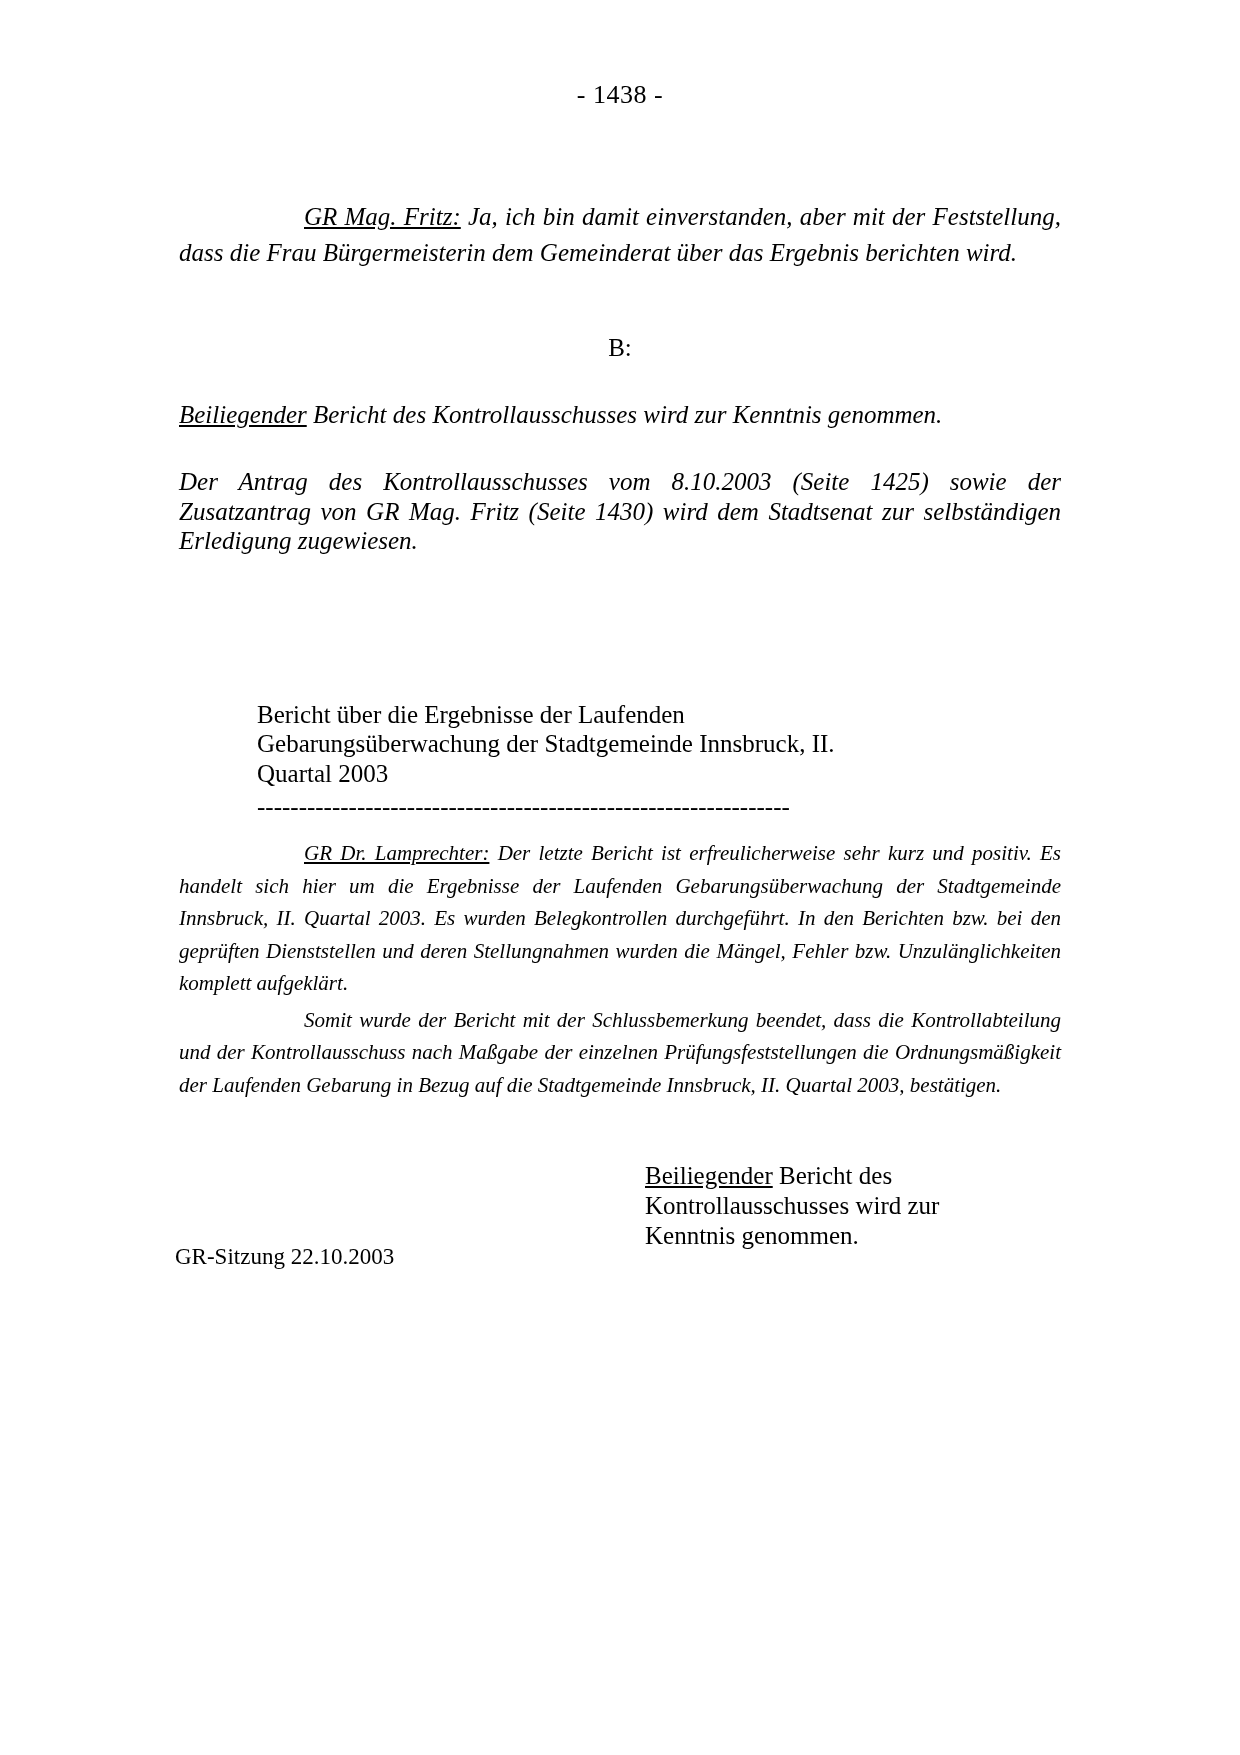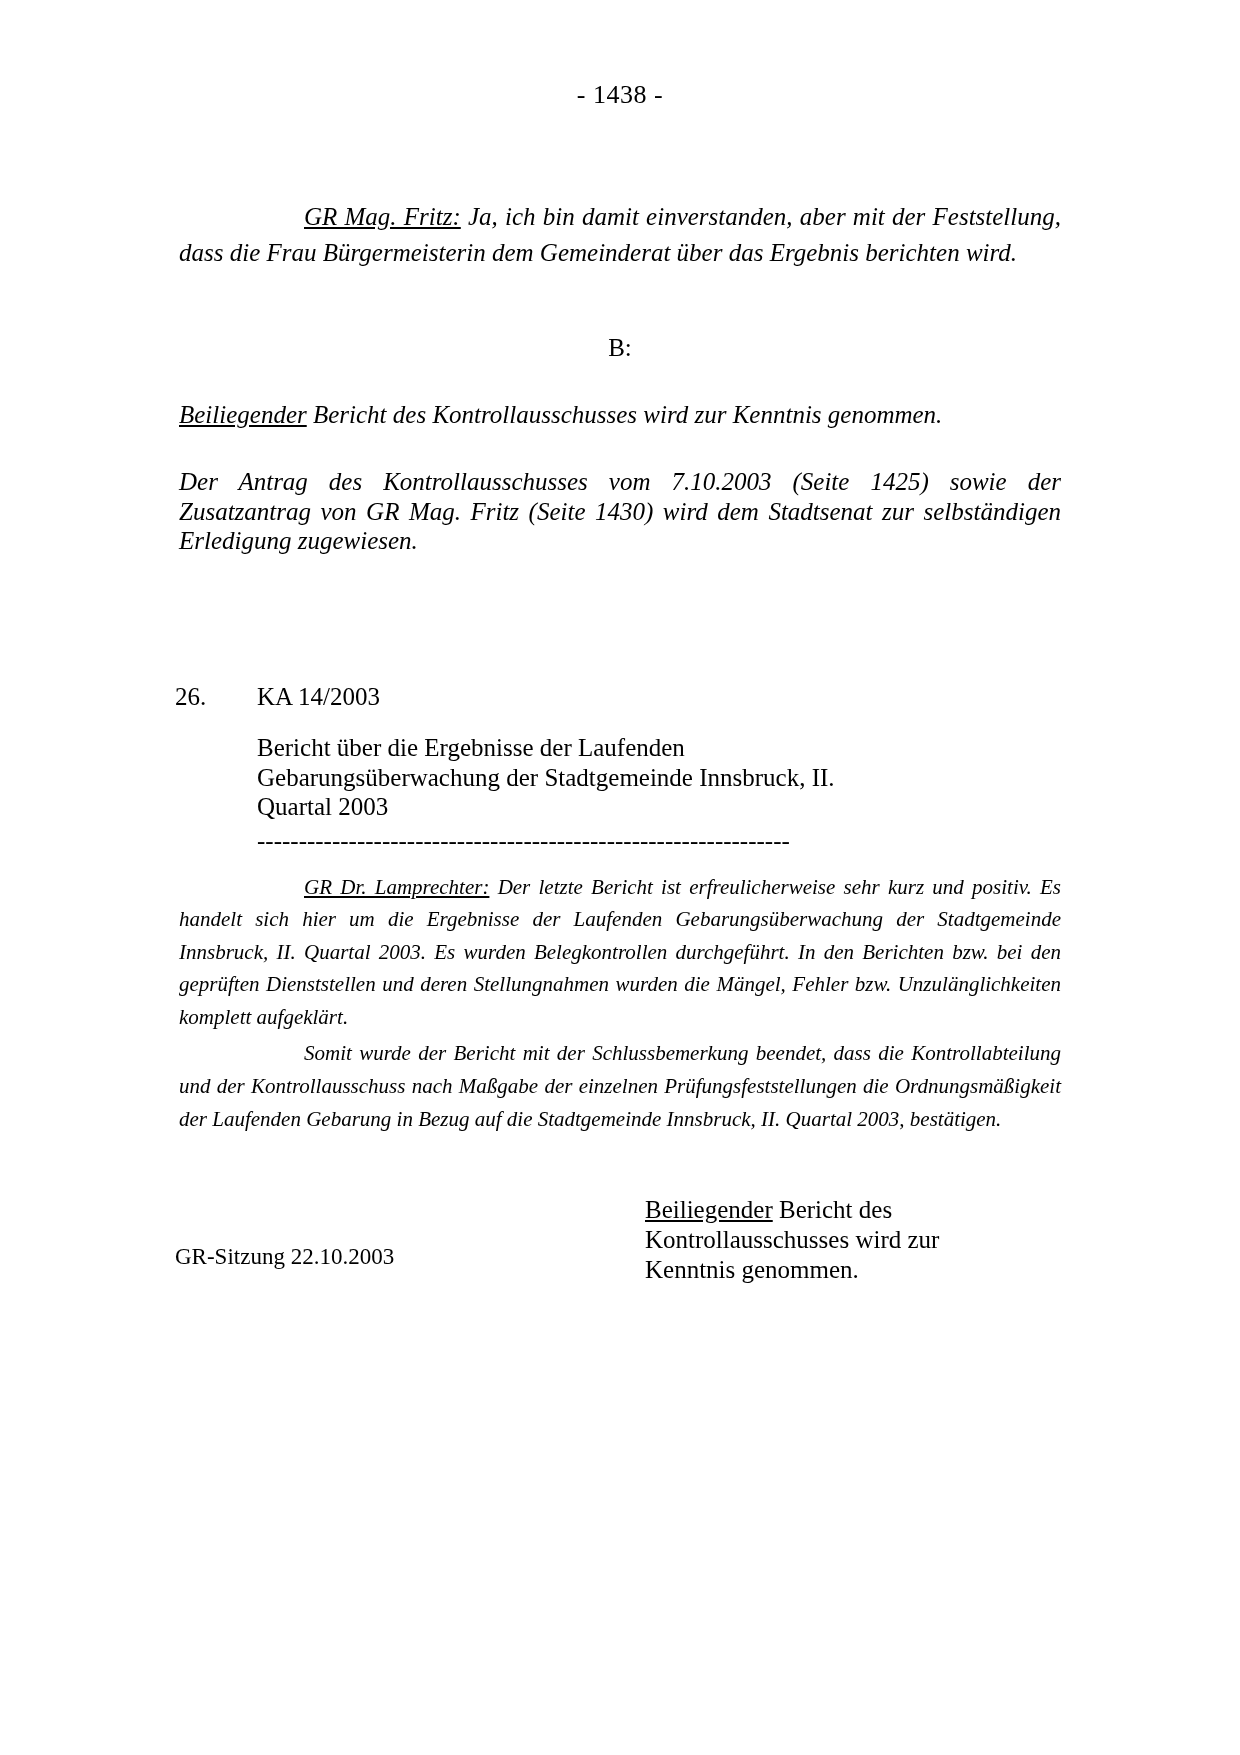--- a/index.html
+++ b/index.html
@@ -125,29 +125,25 @@
     <div class="gap-lg"></div>
 
     <div class="centered">B:</div>
 
     <div class="gap-md"></div>
 
     <p class="tight"><span class="u">Beiliegender</span><span> Bericht des Kontrollausschusses wird zur Kenntnis genommen.</span></p>
 
     <div class="gap-md"></div>
 
-    <p class="tight">Der Antrag des Kontrollausschusses vom 7.10.2003 (Seite 1425) sowie der Zusatzantrag von GR Mag. Fritz (Seite 1430) wird dem Stadtsenat zur selbständigen Erledigung zugewiesen.</p>
+    <p class="tight">Der Antrag des Kontrollausschusses vom 8.10.2003 (Seite 1425) sowie der Zusatzantrag von GR Mag. Fritz (Seite 1430) wird dem Stadtsenat zur selbständigen Erledigung zugewiesen.</p>
 
     <div class="gap-xl"></div>
 
     <div class="item-block">
-      <div class="item-row">
-        <div class="item-num">26.</div>
-        <div class="item-body">KA 14/2003</div>
-      </div>
       <div class="item-row">
         <div class="item-num"></div>
         <div class="item-title">Bericht über die Ergebnisse der Laufenden Gebarungsüberwachung der Stadtgemeinde Innsbruck, II. Quartal 2003</div>
       </div>
       <div class="divider-line">----------------------------------------------------------------</div>
     </div>
 
     <div class="gap-sm"></div>
 
     <p class="body-wide indent-first"><span class="u">GR Dr. Lamprechter:</span><span> Der letzte Bericht ist erfreulicherweise sehr kurz und positiv. Es handelt sich hier um die Ergebnisse der Laufenden Gebarungsüberwachung der Stadtgemeinde Innsbruck, II. Quartal 2003. Es wurden Belegkontrollen durchgeführt. In den Berichten bzw. bei den geprüften Dienststellen und deren Stellungnahmen wurden die Mängel, Fehler bzw. Unzulänglichkeiten komplett aufgeklärt.</span></p>

